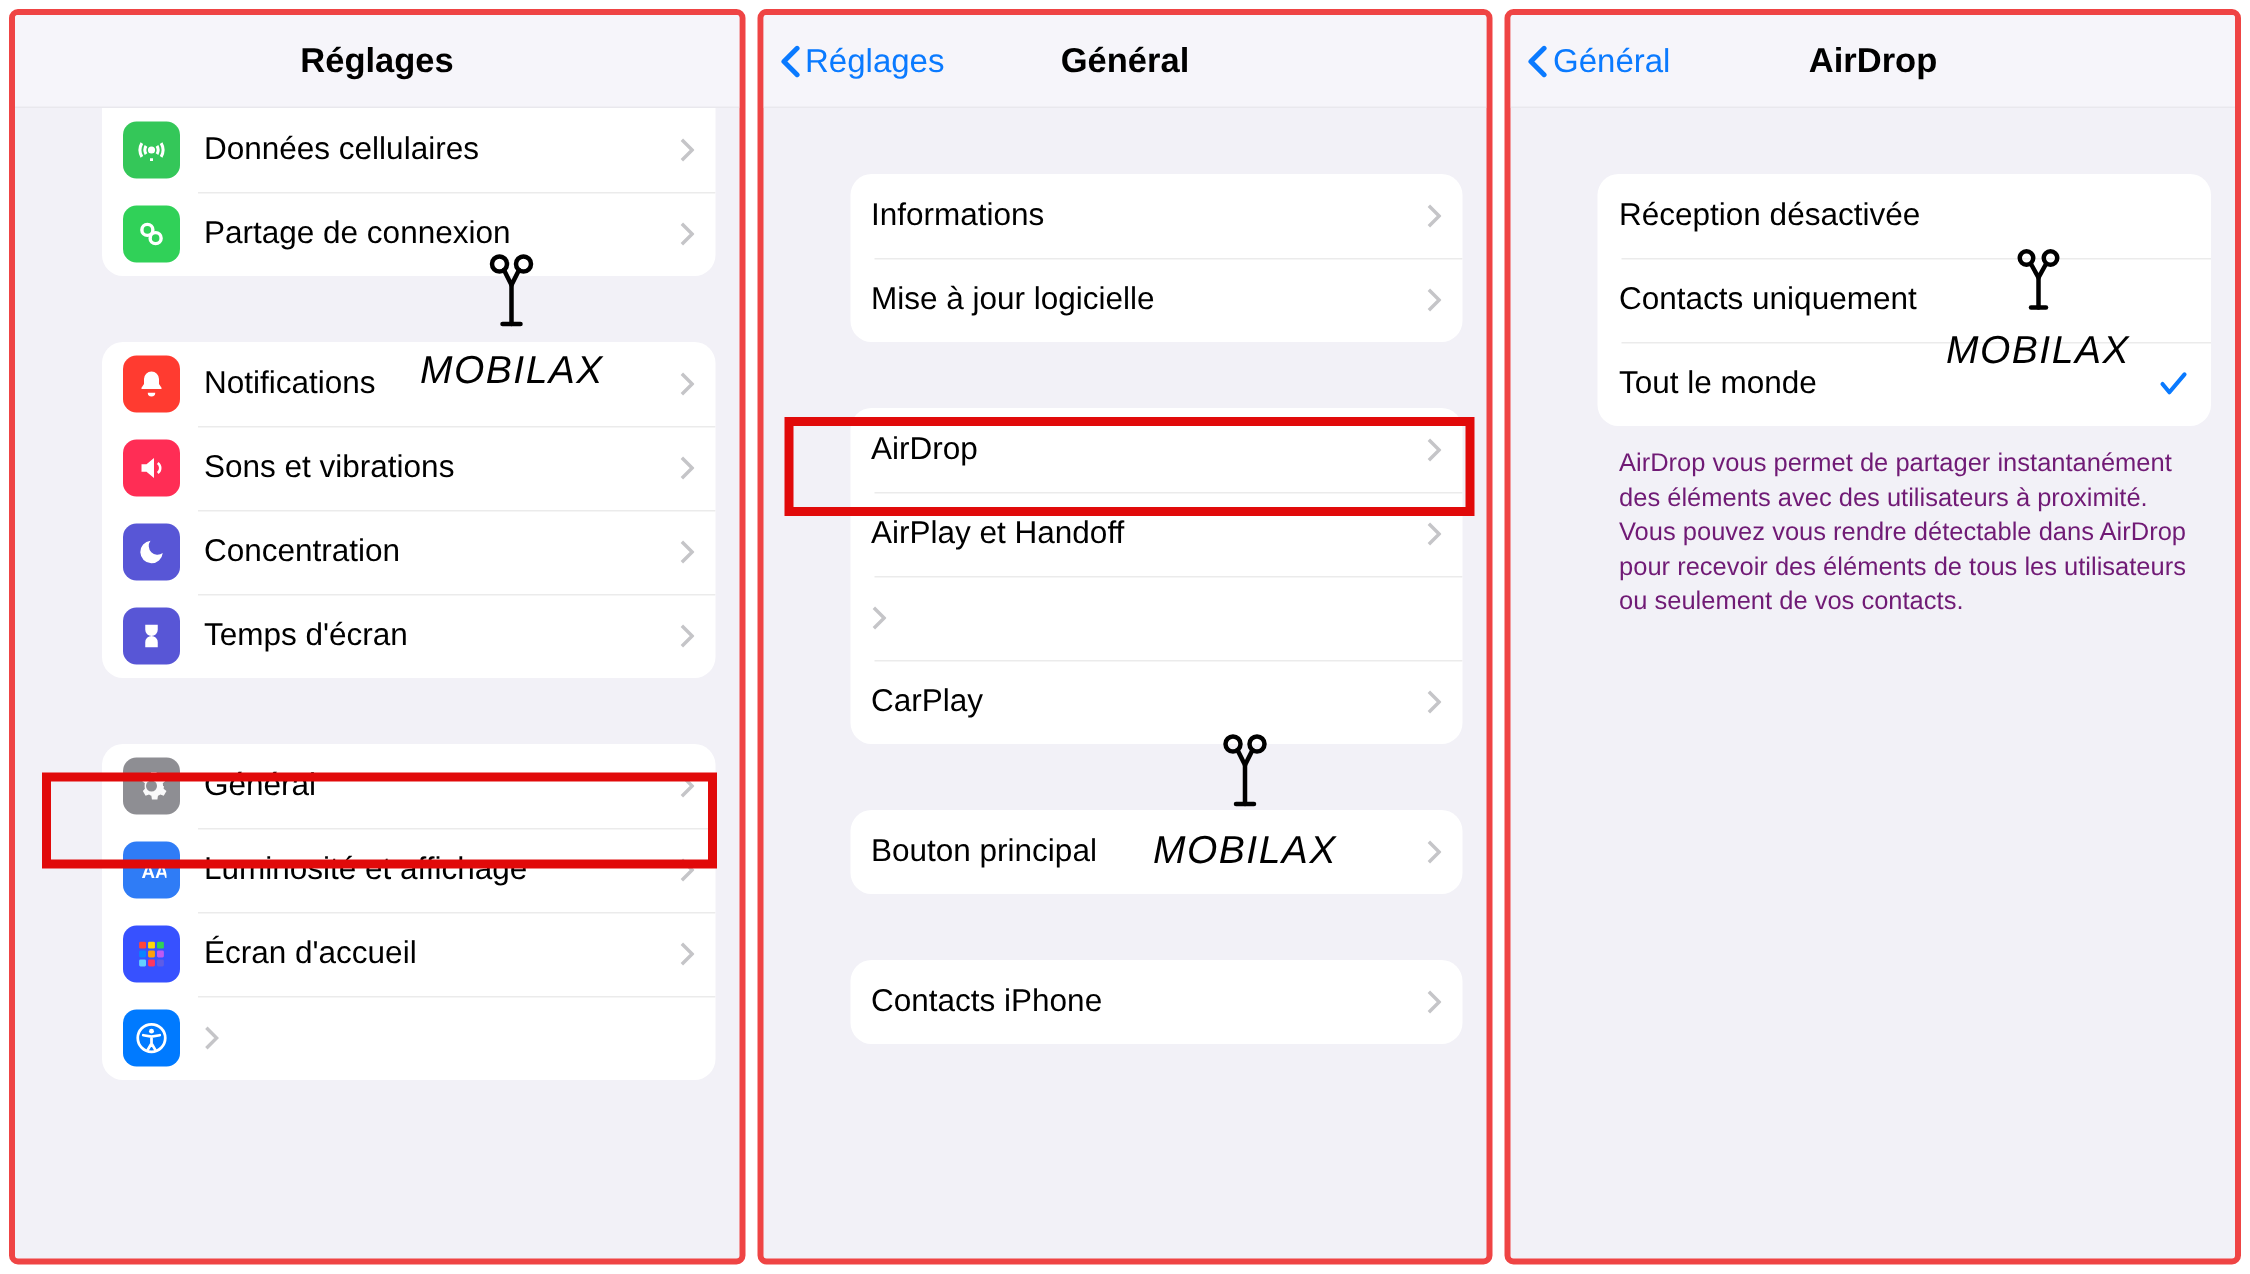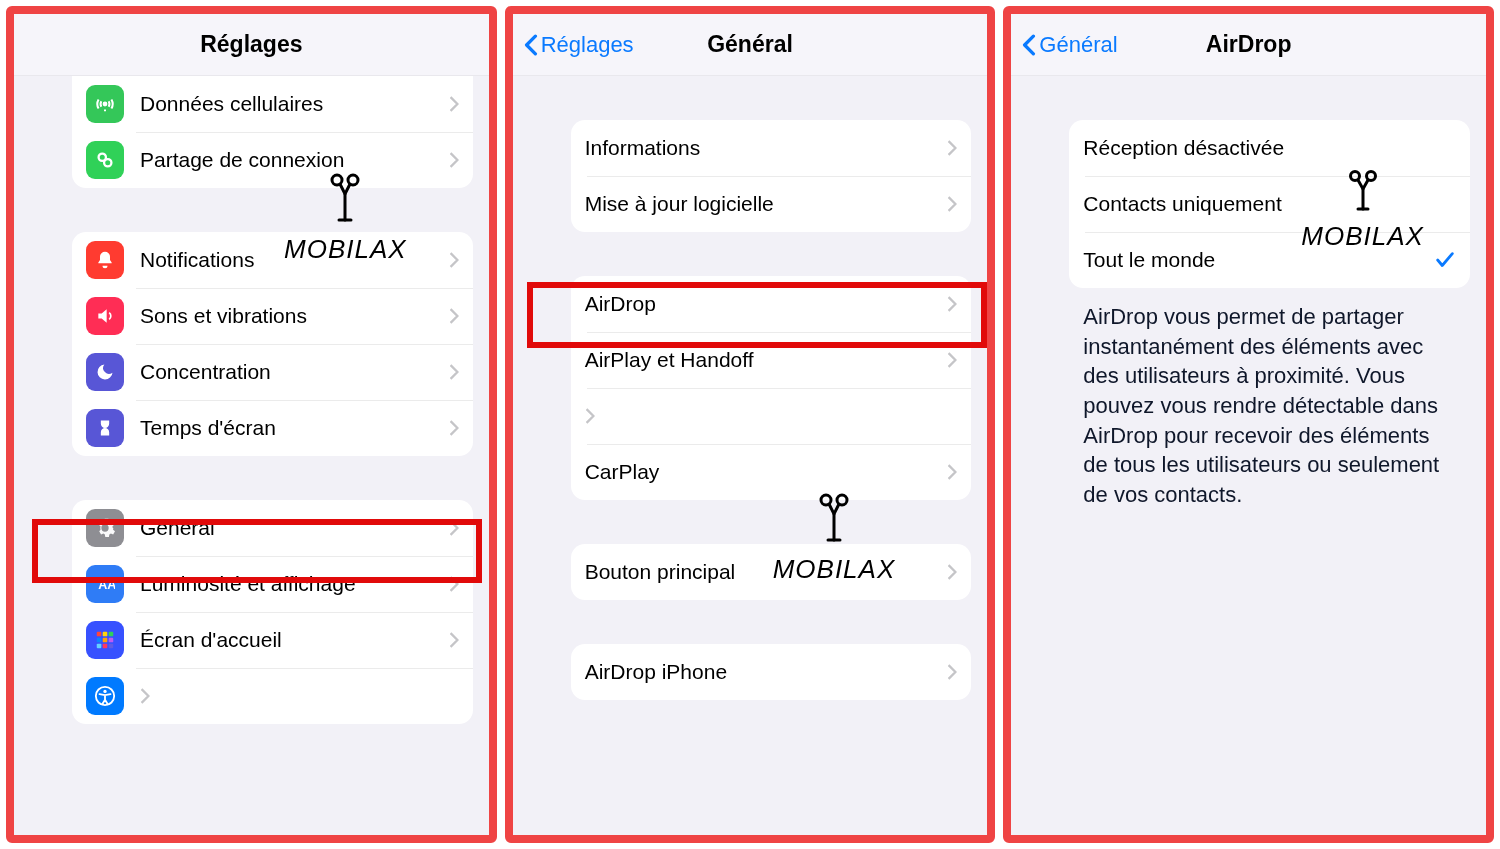--- a/index.html
+++ b/index.html
@@ -6,21 +6,21 @@
   body {
     font-family: -apple-system, BlinkMacSystemFont, "Segoe UI", Helvetica, Arial, sans-serif;
     background: #fff;
     display: flex;
     gap: 8px;
     padding: 6px;
   }
   .phone {
     width: 494px;
     height: 837px;
-    border: 8px solid #ef4444;
+    border: 4px solid #ef4444;
     border-radius: 6px;
     background: #f2f1f7;
     overflow: hidden;
     position: relative;
   }
   .navbar {
     height: 62px;
     background: #f6f5fa;
     display: flex;
     align-items: center;
@@ -90,22 +90,22 @@
   .chev {
     color: #c5c5c8;
     flex-shrink: 0;
   }
   .check {
     color: #0a7aff;
     flex-shrink: 0;
   }
   .footer-text {
     margin: 14px 30px 0 30px;
-    font-size: 22px;
-    color: #0f172a;
+    font-size: 17px;
+    color: #701a75;
     line-height: 1.35;
   }
   .highlight {
     position: absolute;
     border: 6px solid #e10a0a;
     pointer-events: none;
     z-index: 5;
   }
   .watermark {
     position: absolute;
@@ -349,21 +349,21 @@
         <svg class="chev" width="10" height="16" viewBox="0 0 8 14" fill="none" stroke="currentColor" stroke-width="2">
             <path d="M1 1l6 6-6 6"></path>
           </svg>
       </div>
     </div>
 
     <div class="gap"></div>
 
     <div class="group">
       <div class="row no-icon">
-        <div class="label">AirDrop iPhone</div>
+        <div class="label">Contacts iPhone</div>
         <svg class="chev" width="10" height="16" viewBox="0 0 8 14" fill="none" stroke="currentColor" stroke-width="2">
             <path d="M1 1l6 6-6 6"></path>
           </svg>
       </div>
     </div>
   </div>
 
   <div class="highlight" style="left:14px; top:268px; width:460px; height:66px;"></div>
 
   <div class="watermark" style="left:260px; top:478px;">

